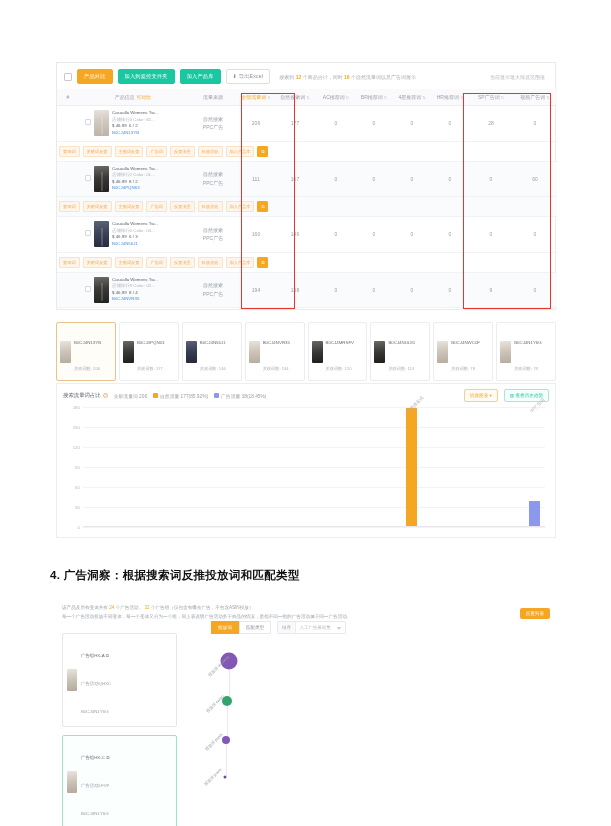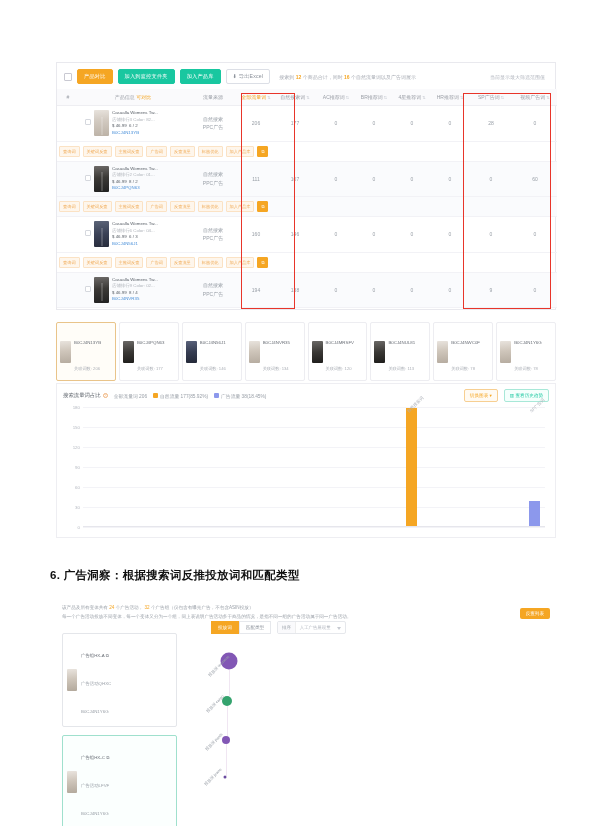--- a/index.html
+++ b/index.html
@@ -427,21 +427,21 @@
       <div class="ytick" style="top: 20px;">150</div>
       <div class="gridline" style="top: 0px;"></div>
       <div class="ytick" style="top: 0px;">180</div>
       <div class="bar org" style="left: 70%; height: 118px;"></div>
       <div class="xlab" style="left: 70%;">自然搜索词</div>
       <div class="bar blu" style="left: 96.5%; height: 25.3333px;"></div>
       <div class="xlab" style="left: 96.5%;">SP广告词</div>
     </div>
 </div>
 
-<div class="panel" id="sec4-title">6. 广告洞察：根据搜索词反推投放词和匹配类型</div>
+<div class="panel" id="sec4-title">4. 广告洞察：根据搜索词反推投放词和匹配类型</div>
 
 <div class="panel" id="sec4-panel">
   <div style="position:relative">
     <div class="s4-note">
       <span>该产品及所有变体共有</span>
       <b>24</b>
       <span>个广告活动，</span>
       <b>32</b>
       <span>个广告组（仅包含有曝光广告，不包含ASIN投放）</span>
     </div>

